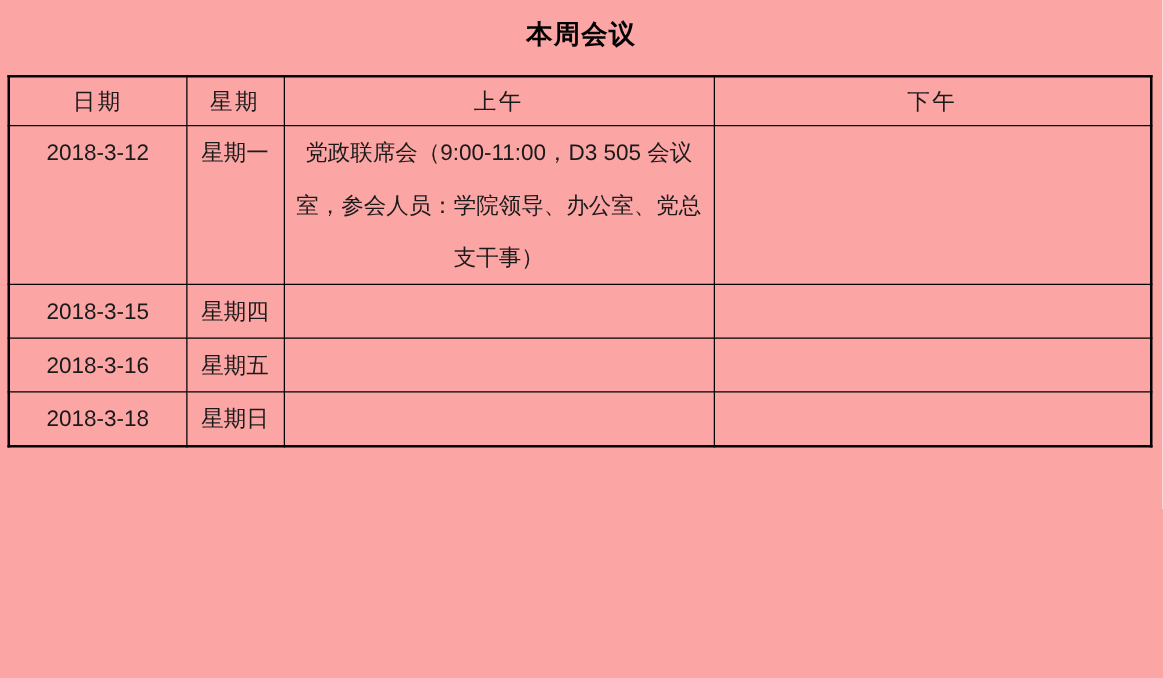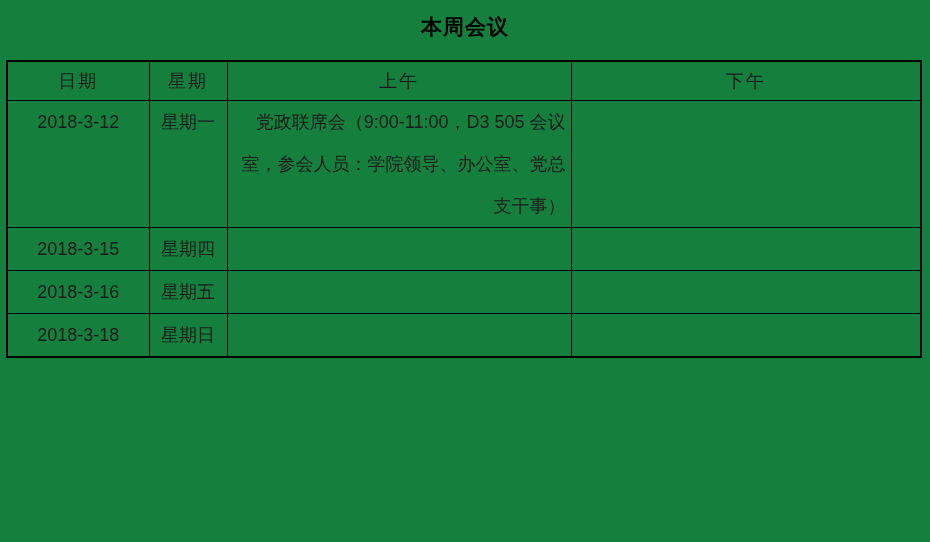--- a/index.html
+++ b/index.html
@@ -4,21 +4,21 @@
 <style>
   html, body {
     margin: 0;
     padding: 0;
     background: #ffffff;
   }
   .page {
     position: relative;
     width: 930px;
     height: 542px;
-    background: #15803d;
+    background: #fca5a5;
     font-family: "Liberation Sans", "DejaVu Sans", sans-serif;
     color: #1a1a1a;
     overflow: hidden;
   }
   .doc-title {
     margin: 0;
     padding-top: 13px;
     height: 34px;
     text-align: center;
     font-family: "Liberation Serif", "DejaVu Serif", serif;
@@ -59,21 +59,21 @@
   }
   .meeting-table tbody td {
     vertical-align: top;
     line-height: 42px;
   }
   .cell-center {
     text-align: center;
     margin-left: 41px;
   }
   .cell-content {
-    text-align: right;
+    text-align: center;
   }
 </style>
 </head>
 <body>
 
 <div class="page">
 
   <h1 class="doc-title">本周会议</h1>
 
   <table class="meeting-table">

